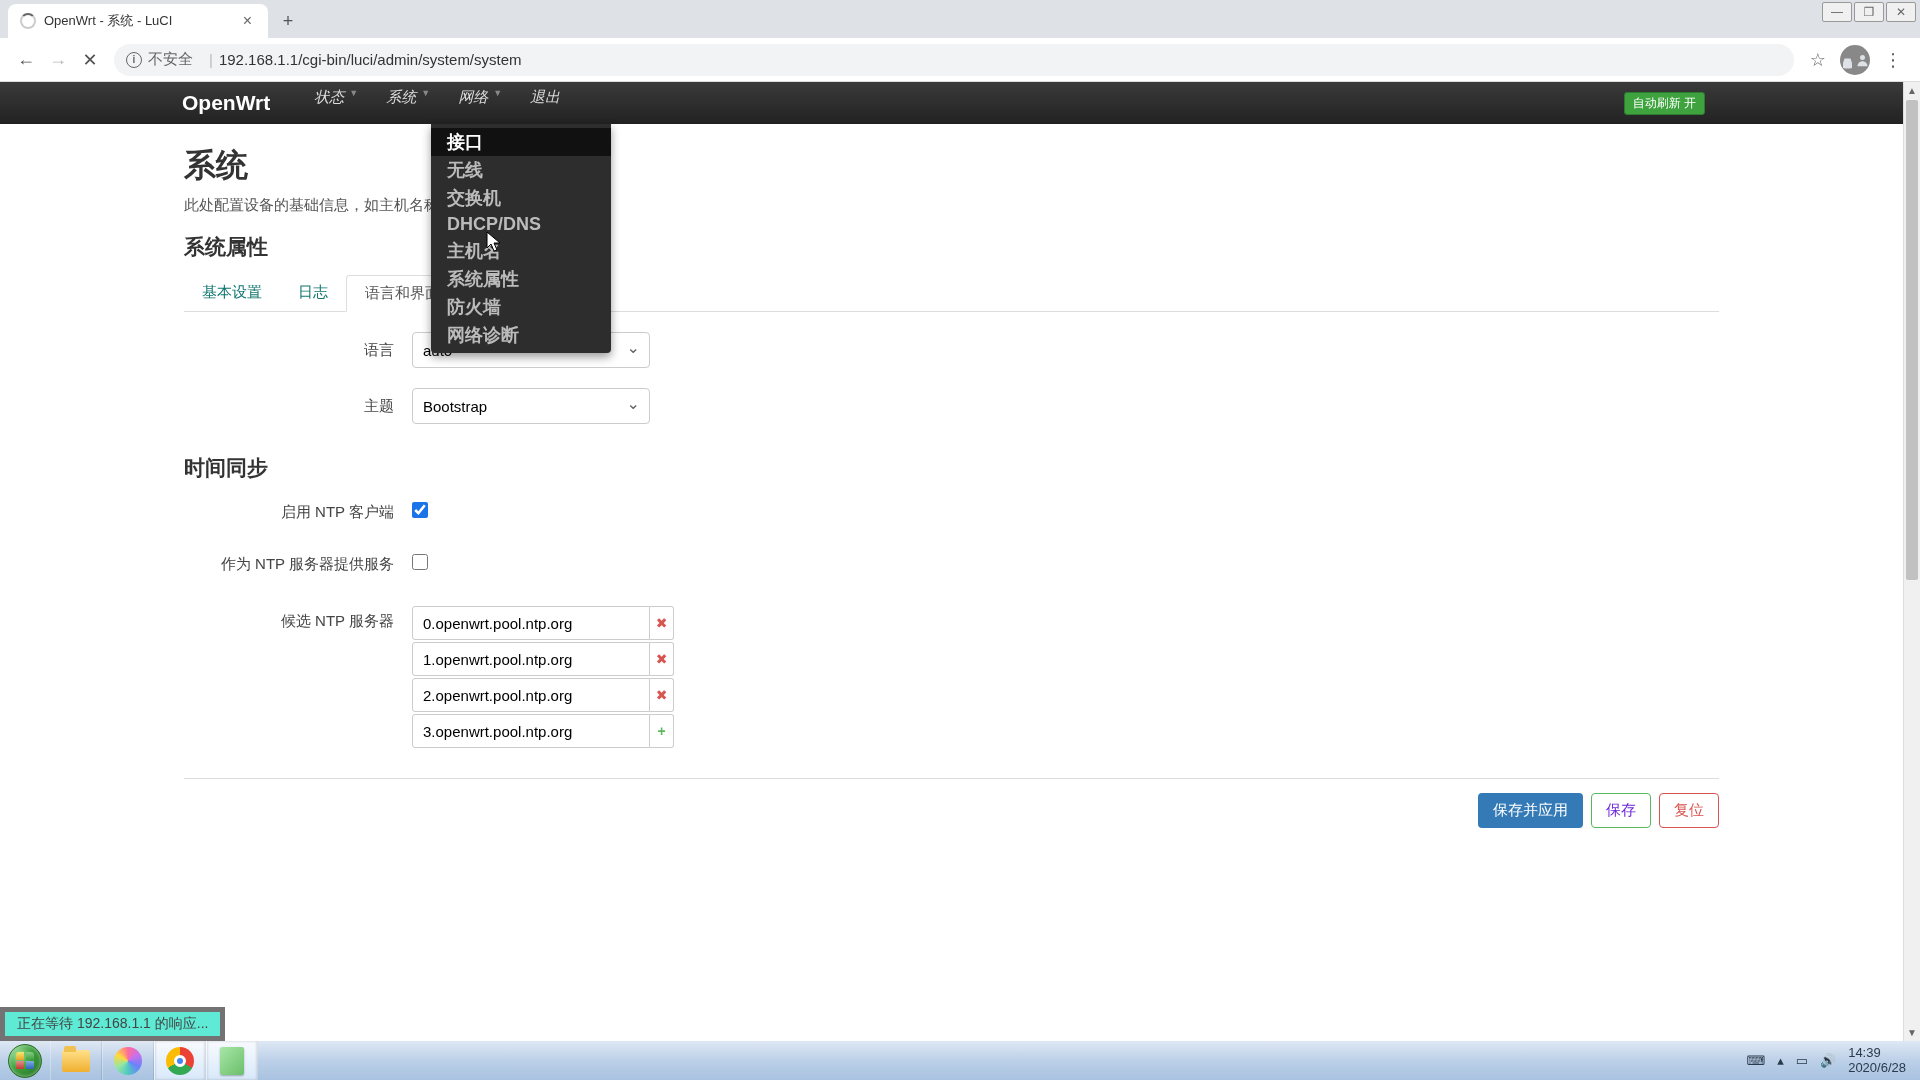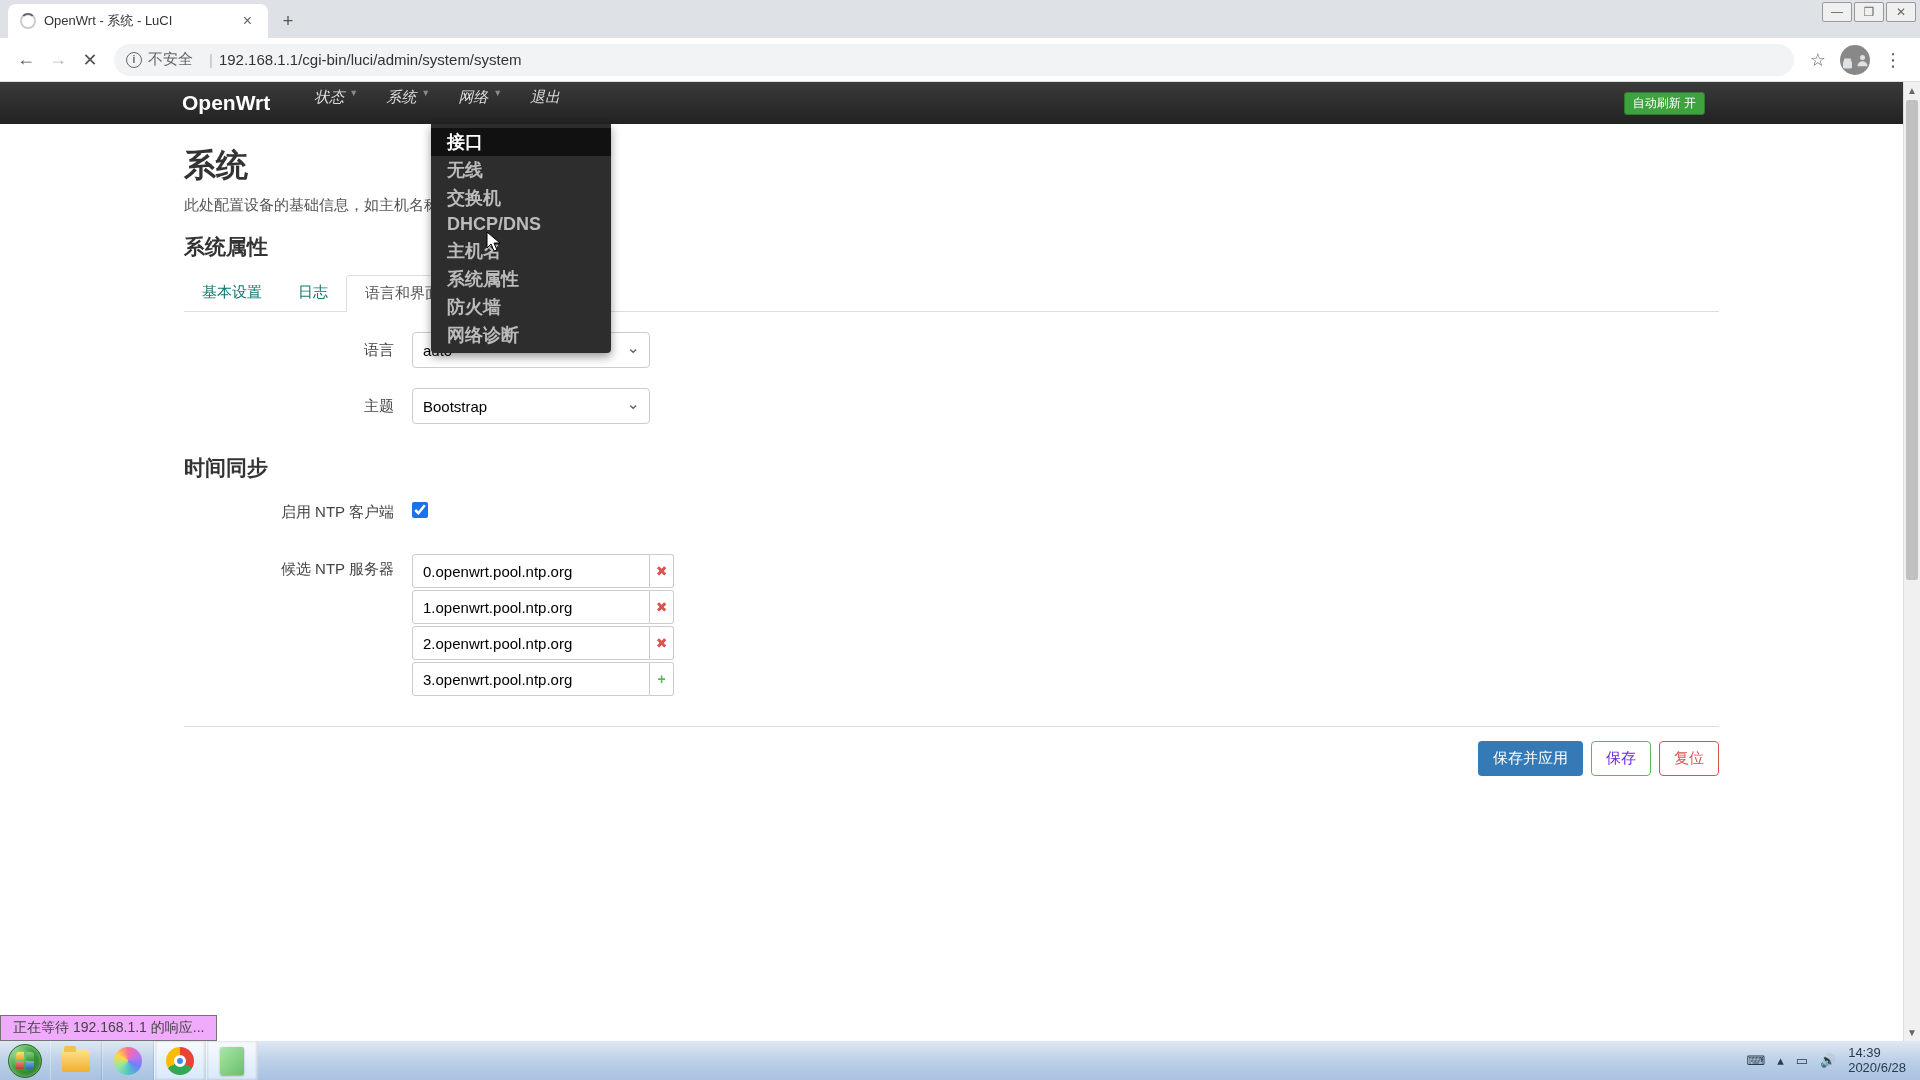--- a/index.html
+++ b/index.html
@@ -79,21 +79,21 @@
 .ntp-btn.del { color: #d9534f; }
 .ntp-btn.add { color: #5cb85c; font-weight: bold; }
 
 .footer-line { border-top: 1px solid #ddd; margin-top: 28px; padding: 14px 0; display: flex; justify-content: flex-end; gap: 8px; }
 .btn { padding: 7px 14px; font-size: 15px; border-radius: 4px; border: 1px solid transparent; cursor: pointer; }
 .btn-primary { background: #337ab7; color: #fff; }
 .btn-default { background: #fff; color: #6d28d9; border-color: #5cb85c; }
 .btn-danger { background: #fff; color: #d9534f; border-color: #d9534f; }
 
 
-.status-bar { position: absolute; bottom: 39px; left: 0; background: #f0abfc; border: 1px solid #737373; padding: 3px 12px; font-size: 14px; color: #444; }
+.status-bar { position: absolute; bottom: 39px; left: 0; background: #5eead4; border: 5px solid #737373; padding: 3px 12px; font-size: 14px; color: #444; }
 
 
 .taskbar { position: absolute; bottom: 0; left: 0; right: 0; height: 39px; background: linear-gradient(#dfe8f4, #bcd0e8 50%, #a8c2e0); display: flex; align-items: center; }
 .start-btn { width: 50px; height: 39px; display: flex; align-items: center; justify-content: center; }
 .start-orb { width: 34px; height: 34px; border-radius: 50%; background: radial-gradient(circle at 30% 30%, #9de09a, #3a9e3a 45%, #1a6018); border: 1px solid #2a6f2a; box-shadow: inset 0 0 4px rgba(255,255,255,.6); position: relative; }
 .start-orb::before { content:""; position:absolute; inset:7px; background:
   linear-gradient(#ffec6a,#f0a020) top left/45% 45% no-repeat,
   linear-gradient(#8ed08e,#3aa03a) top right/45% 45% no-repeat,
   linear-gradient(#f08a8a,#d03030) bottom left/45% 45% no-repeat,
   linear-gradient(#8ab0f0,#3060d0) bottom right/45% 45% no-repeat;
@@ -211,20 +211,24 @@
       </div>
     </div>
 
     <h3 class="sec-title" style="margin-top:30px">时间同步</h3>
 
     <div class="form-row">
       <div class="form-label">启用 NTP 客户端</div>
       <div class="form-ctl"><input type="checkbox" class="fc" checked="" style=""></div>
     </div>
 
+    <div class="form-row" style="margin-top:32px">
+      <div class="form-label">作为 NTP 服务器提供服务</div>
+      <div class="form-ctl"><input type="checkbox" class="fc" style=""></div>
+    </div>
 
     <div class="form-row" style="margin-top:32px; align-items:flex-start">
       <div class="form-label" style="padding-top:6px">候选 NTP 服务器</div>
       <div class="form-ctl">
         <div class="ntp-row">
           <input class="ntp-input" value="0.openwrt.pool.ntp.org" style="">
           <div class="ntp-btn del">✖</div>
         </div>
         <div class="ntp-row">
           <input class="ntp-input" value="1.openwrt.pool.ntp.org" style="">

